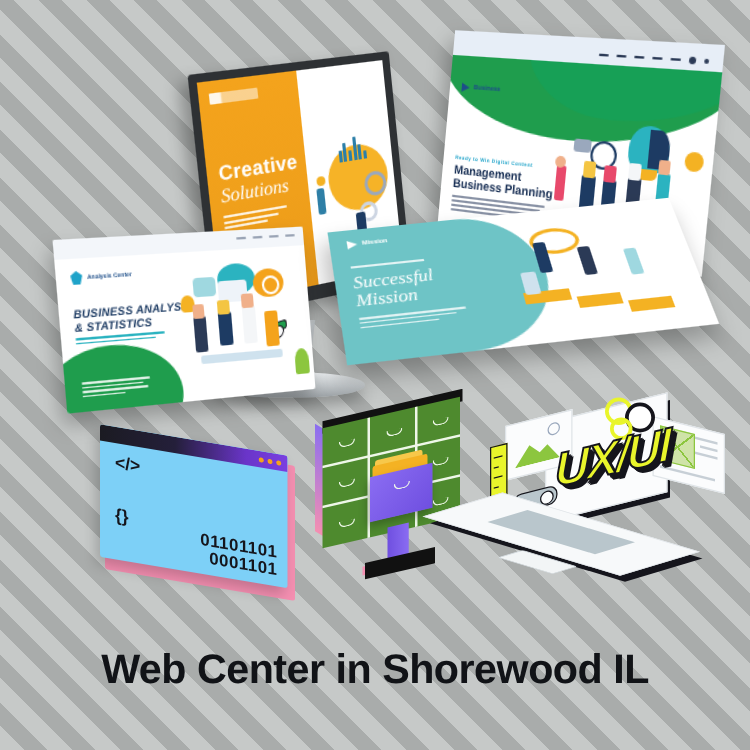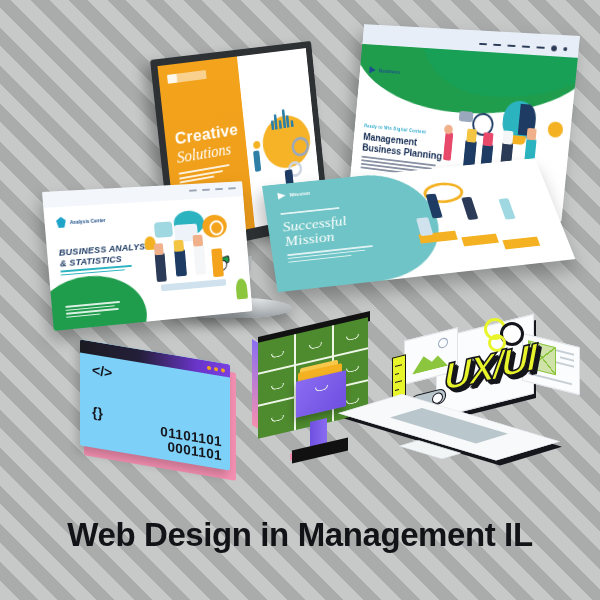--- a/index.html
+++ b/index.html
@@ -520,15 +520,15 @@
     <div class="gear-y" style="left:100px;top:16px;width:12px;height:12px;"></div>
 
     <div class="lp-basesh"></div>
     <div class="lp-base"></div>
     <div class="lp-kbd"></div>
     <div class="lp-trk"></div>
 
     <div class="ux-txt">UX/UI</div>
   </div>
 
-  <div class="abs" id="title">Web Design in Management IL</div>
+  <div class="abs" id="title">Web Center in Shorewood IL</div>
 
 </div>
 
 </body></html>

